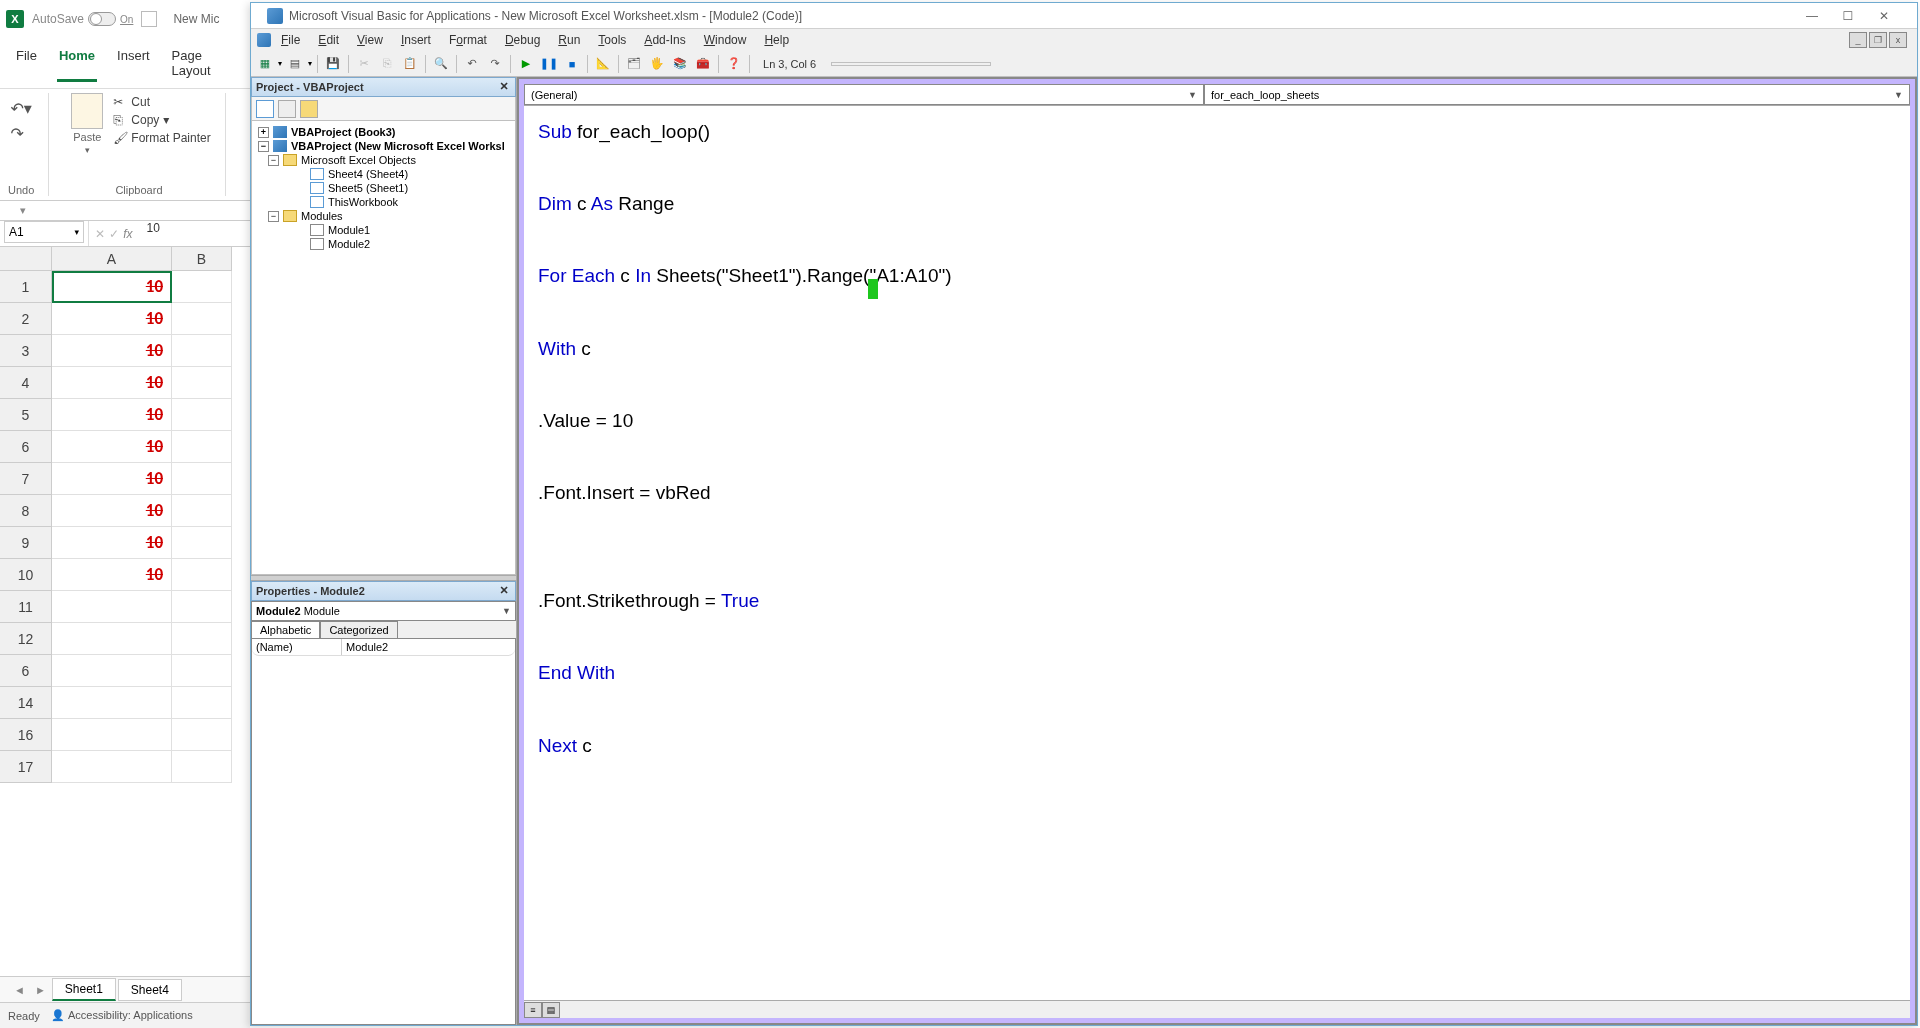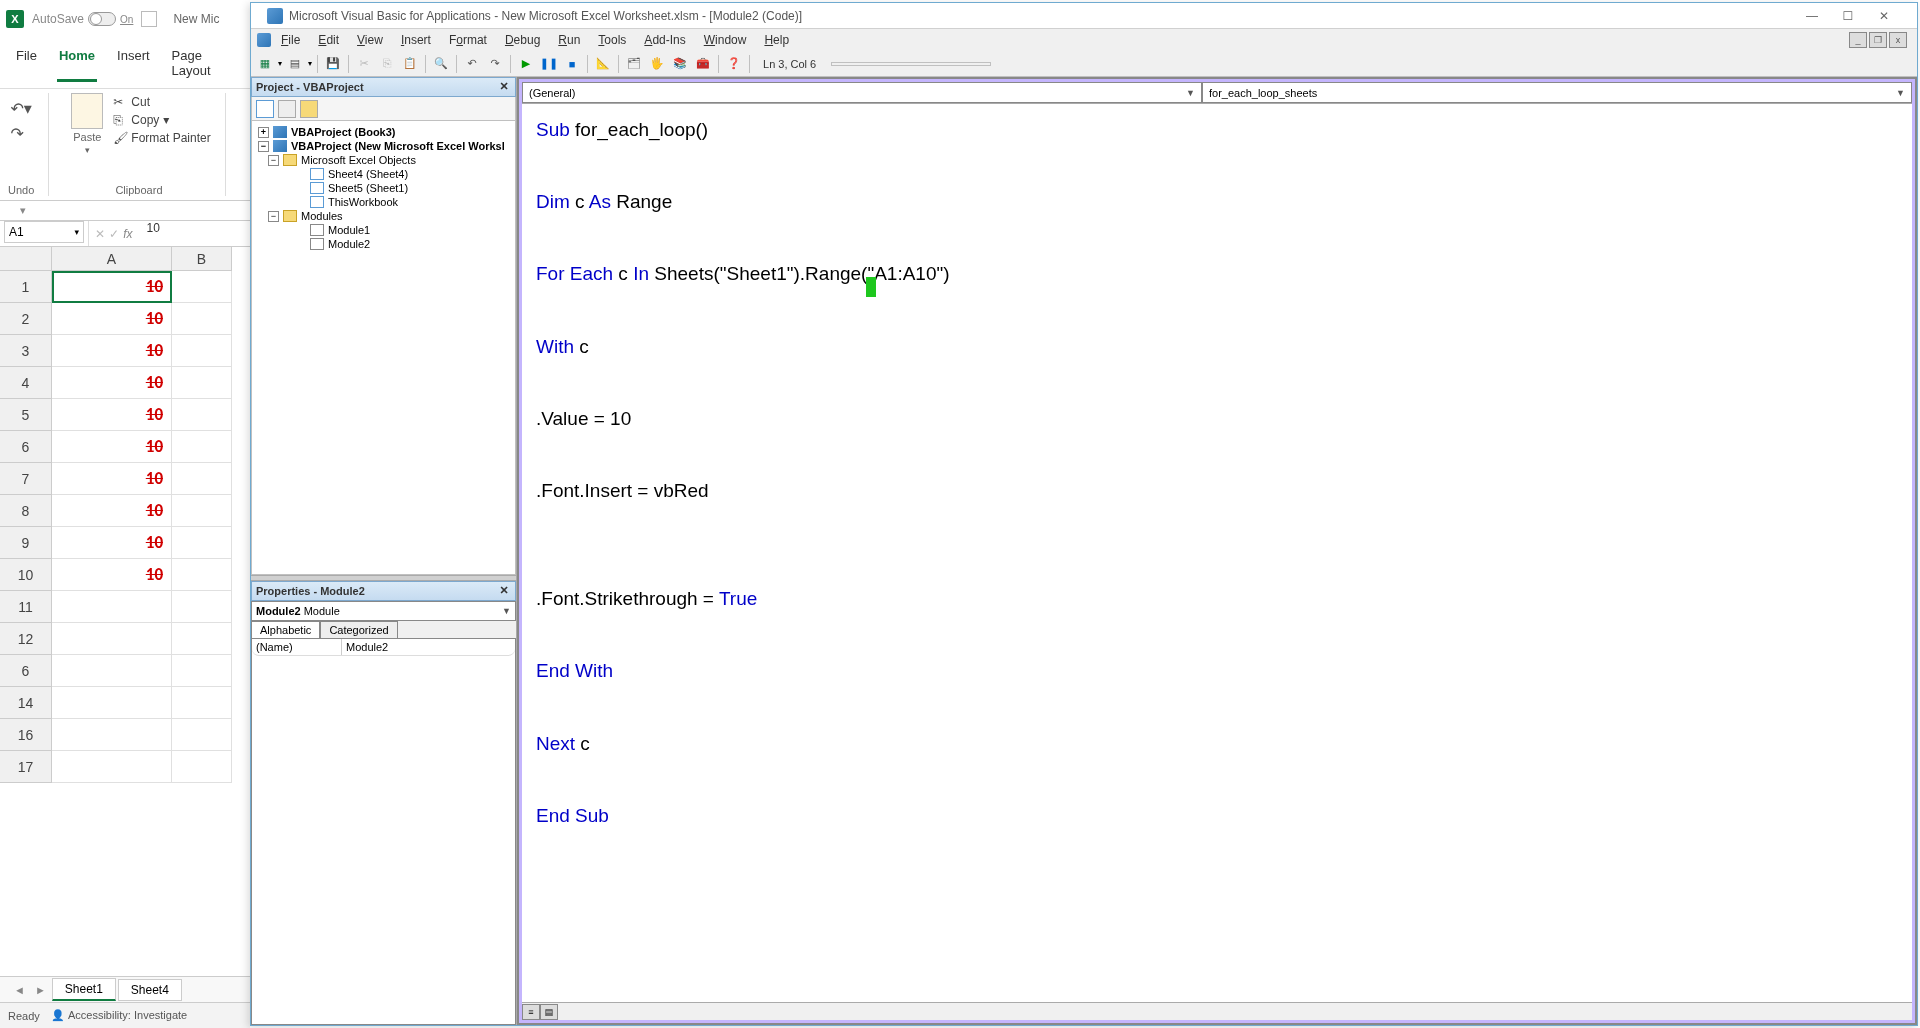--- a/index.html
+++ b/index.html
@@ -91,21 +91,21 @@
 .prop-combo { height:20px; border:1px solid #888; background:#fff; margin:0; font-size:11px; display:flex; align-items:center; padding:0 4px; justify-content:space-between;}
 .prop-tabs { display:flex; font-size:11px;}
 .prop-tab { padding:2px 8px; border:1px solid #888; background:#eee; border-bottom:none;}
 .prop-tab.active { background:#fff;}
 .prop-grid { flex:1; background:#fff; border:1px solid #888; font-size:11px;}
 .prop-row { display:flex; border-bottom:1px solid #ddd;border-radius:7px;}
 .prop-key { width:90px; padding:2px 4px; border-right:1px solid #ccc;}
 .prop-val { padding:2px 4px;}
 
 .vba-main { flex:1; display:flex; flex-direction:column; background:#888;}
-.code-container { flex:1; margin:2px; background:#fff; border:3px solid #c4b5fd; display:flex; flex-direction:column;}
+.code-container { flex:1; margin:2px; background:#fff; border:5px solid #c4b5fd; display:flex; flex-direction:column;}
 .code-dropdowns { height:22px; display:flex; border-bottom:1px solid #aaa;}
 .code-dd { flex:1; border:1px solid #888; margin:0; font-size:11px; display:flex; align-items:center; padding:0 6px; background:#fff; justify-content:space-between;}
 .code-dd:first-child { flex:0 0 680px;}
 .dd-arrow { font-size:9px; color:#555;}
 .code-area { flex:1; padding:8px 14px; font-family:Consolas,'Courier New',monospace; font-size:19px; color:#000; position:relative; overflow:auto; line-height:1.9;}
 .kw { color:#0000c8;}
 .cursor-marker { position:absolute; width:10px; height:20px; background:#1ec71e; left:344px; top:173px;}
 .code-scroll-h { height:18px; background:#f0f0f0; border-top:1px solid #aaa; display:flex; align-items:center;}
 .view-btns { display:flex;}
 .view-btn { width:18px; height:16px; border:1px solid #888; background:#ddd; font-size:9px; display:flex; align-items:center; justify-content:center;}
@@ -264,21 +264,21 @@
       </div>
   </div>
   <div class="excel-tabs">
     <span class="nav-arrow">◄</span>
     <span class="nav-arrow">►</span>
     <span class="sheet-tab active">Sheet1</span>
     <span class="sheet-tab">Sheet4</span>
   </div>
   <div class="excel-status">
     <span>Ready</span>
-    <span>👤 <span>Accessibility: Investigate</span></span>
+    <span>👤 <span>Accessibility: Applications</span></span>
   </div>
 </div>
 
 <div class="vba-window">
   <div class="vba-title">
     <div class="vba-title-left">
       <span class="vba-icon"></span>
       <span>Microsoft Visual Basic for Applications - New Microsoft Excel Worksheet.xlsm - [Module2 (Code)]</span>
     </div>
     <div class="win-controls">
@@ -442,21 +442,20 @@
             <div>&nbsp;</div>
             <div>.Font.Insert = vbRed</div>
             <div>&nbsp;</div>
             <div>&nbsp;</div>
             <div>.Font.Strikethrough = <span class="kw">True</span></div>
             <div>&nbsp;</div>
             <div><span class="kw">End</span> <span class="kw">With</span></div>
             <div>&nbsp;</div>
             <div><span class="kw">Next</span> c</div>
             <div>&nbsp;</div>
-            <div><span class="kw">End</span> <span class="kw">Sub</span></div>
           </div>
         <div class="code-scroll-h">
           <div class="view-btns">
             <span class="view-btn">≡</span>
             <span class="view-btn">▤</span>
           </div>
         </div>
       </div>
     </div>
   </div>

